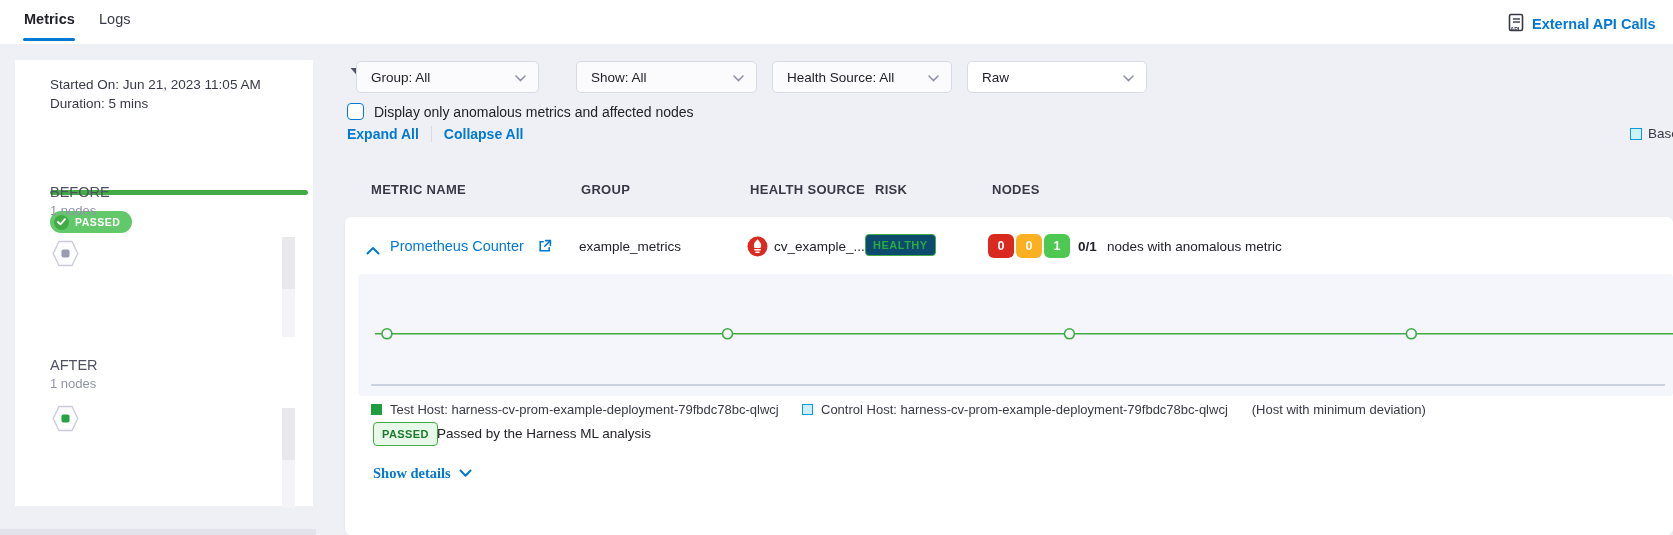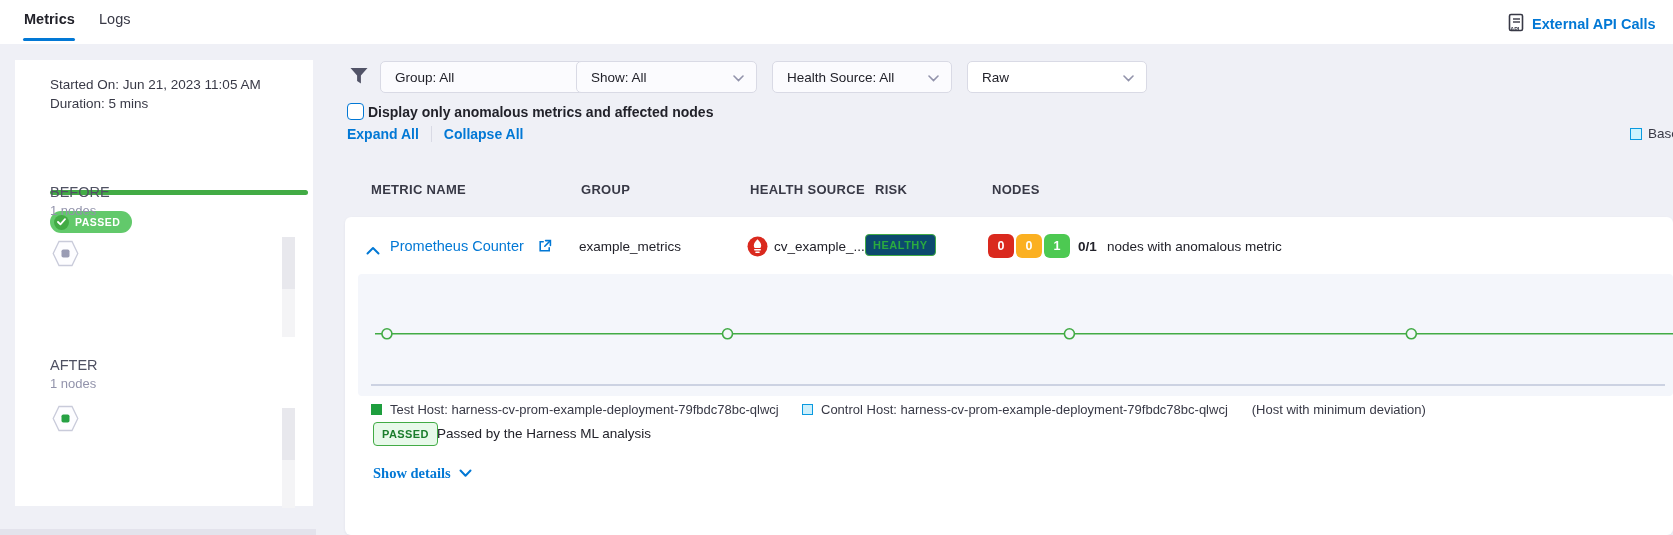--- a/index.html
+++ b/index.html
@@ -22,21 +22,21 @@
   .phase-count { position:absolute; left:35px; font-size:13px; color:#9293ab; }
   .hexwrap { position:absolute; left:37px; width:27px; height:27px; cursor:pointer; }
   .strack { position:absolute; left:267px; width:13px; height:100px; background:#f4f4f6; }
   .strack .thumb { position:absolute; left:0; top:0; width:13px; height:52px; background:#e8e8ed; }
   .bottom-strip { position:absolute; left:0; top:529px; width:316px; height:6px; background:#e3e3ec; }
   
   .funnel { position:absolute; left:349px; top:66px; }
   .dd { position:absolute; top:61px; height:32px; background:#fbfbfe; border:1px solid #d9dae5; border-radius:5px; display:flex; align-items:center; justify-content:space-between; padding:0 12px 0 14px; font-size:13.5px; color:#22222a; cursor:pointer; }
   .dd.white { background:#ffffff; }
   .dd .chev { color:#9293ab; margin-left:8px; }
-  .chkrow { position:absolute; left:347px; top:103px; display:flex; align-items:center; gap:4px;font-weight:bold; }
+  .chkrow { position:absolute; left:347px; top:103px; display:flex; align-items:center; gap:10px; }
   .chkbox { width:17px; height:17px; border:1.6px solid #0278d5; border-radius:4px; background:#ffffff; cursor:pointer; }
   .chklabel { font-size:14px; color:#22222a; }
   .linkrow { position:absolute; left:347px; top:126px; display:flex; align-items:center; gap:12px; }
   .bluelink { color:#0278d5; font-size:14px; font-weight:600; cursor:pointer; }
   .vdivider { width:1px; height:16px; background:#d9dae5; }
   .baseline { position:absolute; left:1630px; top:126px; display:flex; align-items:center; gap:6px; white-space:nowrap; }
   .baseline .sq { width:12px; height:12px; border:1.5px solid #0a9ae0; background:#cdf4fe; }
   .baseline .txt { font-size:13.5px; color:#383946; }
   
   .thead { position:absolute; top:182px; font-size:13px; color:#383946; font-weight:700; letter-spacing:.3px; }
@@ -116,21 +116,21 @@
       <div class="thumb"></div>
     </div>
 </div>
 <div class="bottom-strip"></div>
 
 <div class="funnel">
   <svg width="20" height="20" viewBox="0 0 20 20">
       <path d="M1.5 2h17l-6.6 7.6v7.9l-3.8-2.4V9.6L1.5 2z" fill="#515367"></path>
     </svg>
 </div>
-<div class="dd" style="left:380px; width:220px;">
+<div class="dd" style="left:356px; width:183px;">
   <span>Group: All</span>
   <span class="chev"><svg width="11" height="7" viewBox="0 0 11 7">
         <polyline points="1,1 5.5,5.5 10,1" fill="none" stroke="currentColor" stroke-width="1.6" stroke-linecap="round"></polyline>
       </svg></span>
 </div>
 <div class="dd" style="left:576px; width:181px;">
   <span>Show: All</span>
   <span class="chev"><svg width="11" height="7" viewBox="0 0 11 7">
         <polyline points="1,1 5.5,5.5 10,1" fill="none" stroke="currentColor" stroke-width="1.6" stroke-linecap="round"></polyline>
       </svg></span>

